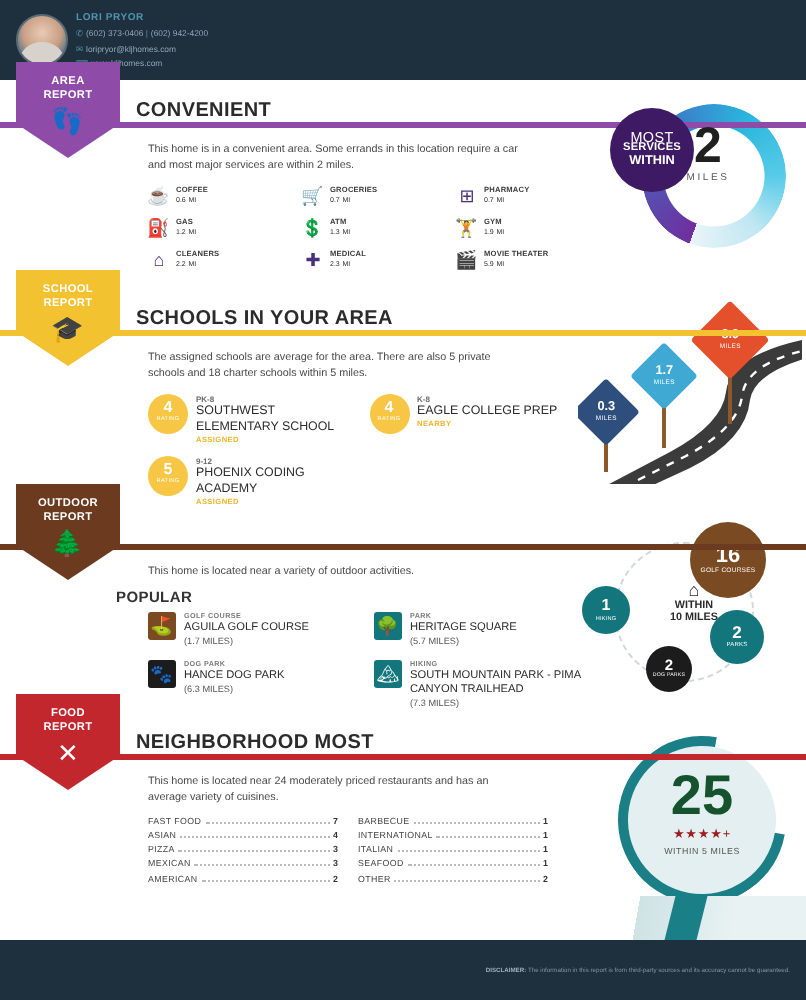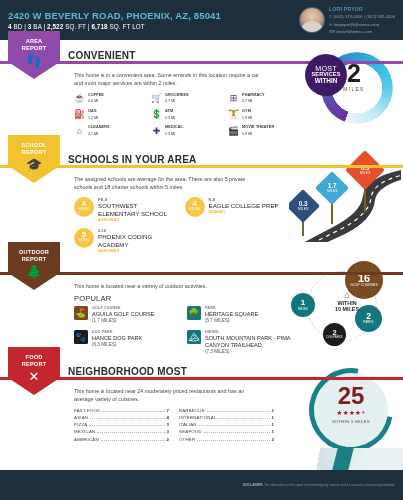--- a/index.html
+++ b/index.html
@@ -123,21 +123,21 @@
   .sign-d {
     width: 24px; height: 24px; transform: rotate(45deg);
     display: flex; align-items: center; justify-content: center; border-radius: 2px;
   }
   .sign-d > div { transform: rotate(-45deg); color: #fff; line-height: 1.05; }
   .sv { font-size: 6.4px; font-weight: bold; }
   .sl { font-size: 3.2px; letter-spacing: .2px; }
   .post { width: 2.4px; background: #8a5a2b; margin: 0 auto; }
 
   
-  .sub-head { font-size: 7.5px; font-weight: normal; color: #333; margin: 4px 0 3px 66px; letter-spacing: .2px; }
+  .sub-head { font-size: 7.5px; font-weight: bold; color: #333; margin: 4px 0 3px 50px; letter-spacing: .2px; }
   .out-grid { display: grid; grid-template-columns: 1fr 1fr; gap: 6px 8px; margin-left: 66px; width: 218px; }
   .out { display: flex; gap: 4px; align-items: flex-start; }
   .out-ic {
     width: 14px; height: 14px; flex: none; border-radius: 1.5px;
     display: flex; align-items: center; justify-content: center;
     color: #fff; font-size: 9px;
   }
   .out-tx { line-height: 1.3; }
   .out-cat { font-size: 3.6px; color: #7a7a7a; font-weight: bold; letter-spacing: .2px; }
   .out-nm { font-size: 5.6px; color: #2b2b2b; line-height: 1.25; }
@@ -166,21 +166,21 @@
   .food-circ { position: absolute; right: 2px; top: 10px; width: 112px; height: 92px; }
   .food-ring {
     position: absolute; right: 8px; top: 2px; width: 84px; height: 84px; border-radius: 50%;
     border: 5px solid #1a7f86; border-right-color: transparent; transform: rotate(-35deg);
   }
   .food-inner {
     position: absolute; right: 13px; top: 7px; width: 74px; height: 74px; border-radius: 50%;
     background: #e3eff0;
   }
   .food-tx { position: absolute; right: 13px; top: 18px; width: 74px; text-align: center; }
-  .fnum { font-size: 24px; font-weight: bold; color: #7f1d1d; line-height: 1; }
+  .fnum { font-size: 28px; font-weight: bold; color: #14532d; line-height: 1; }
   .fstars { font-size: 6.5px; color: #9e1b22; letter-spacing: .4px; margin-top: 1px; }
   .fwit { font-size: 4.4px; color: #555; letter-spacing: .3px; margin-top: 1.5px; }
 
   
   .footer {
     position: absolute; left: 0; bottom: 0; width: 403px; height: 30px;
     background: #1e2f3d; display: flex; align-items: center; padding: 0 8px;
   }
   .fmls { color: #fff; font-size: 11px; font-weight: bold; letter-spacing: .3px; }
   .fdisc { font-size: 3.1px; color: #8494a0; margin-left: auto; max-width: 200px; text-align: left; }
@@ -192,33 +192,20 @@
   }
   .foot-swoosh::after {
     content: ""; position: absolute; right: 52px; bottom: 0; width: 16px; height: 22px;
     background: #1a7f86; transform: skewX(-14deg);
   }
 </style>
 </head>
 <body>
 
 <div class="header">
-  <div class="addr-block">
-    <div class="address">2420 W BEVERLY ROAD, PHOENIX, AZ, 85041</div>
-    <div class="specs">
-      <b>4</b>
-      <span>BD</span> |
-      <b>3</b>
-      <span>BA</span> |
-      <b>2,522</b>
-      <span>SQ. FT</span> |
-      <b>6,718</b>
-      <span>SQ. FT LOT</span>
-    </div>
-  </div>
   <div class="agent">
     <div class="avatar"></div>
     <div class="contact">
       <div class="nm">LORI PRYOR</div>
       <div class="ln">
         <span class="ci">✆</span><span>(602) 373-0406</span>
         <span class="ci">|</span><span>(602) 942-4200</span>
       </div>
       <div class="ln">
         <span class="ci">✉</span><span>loripryor@kljhomes.com</span>

